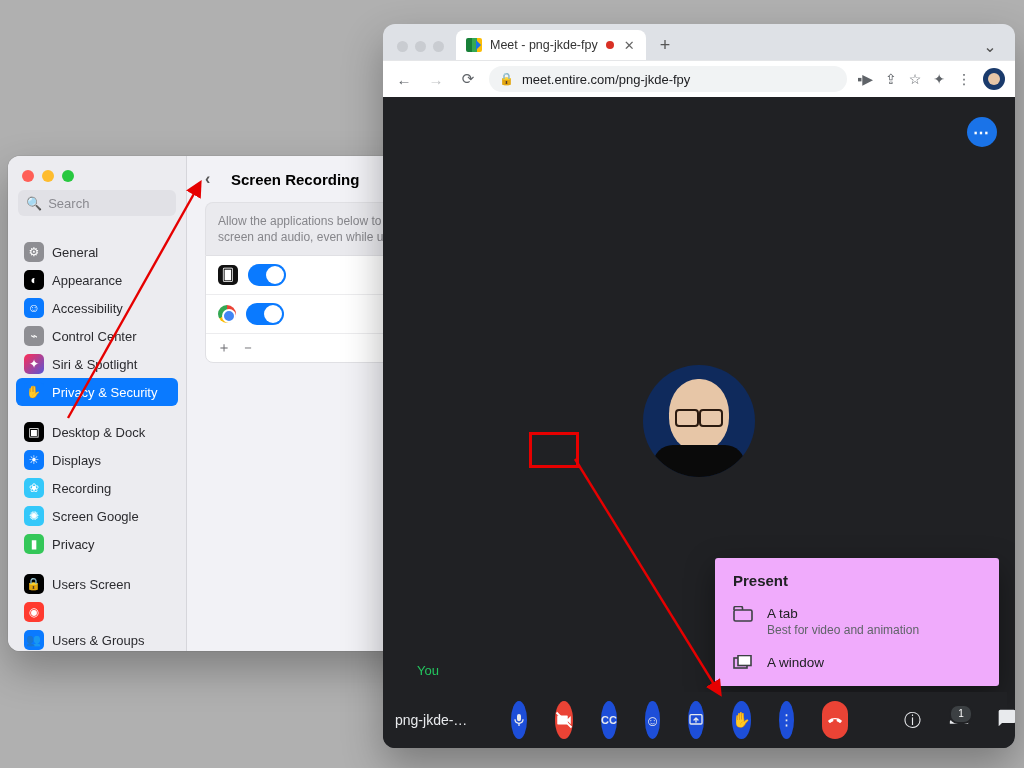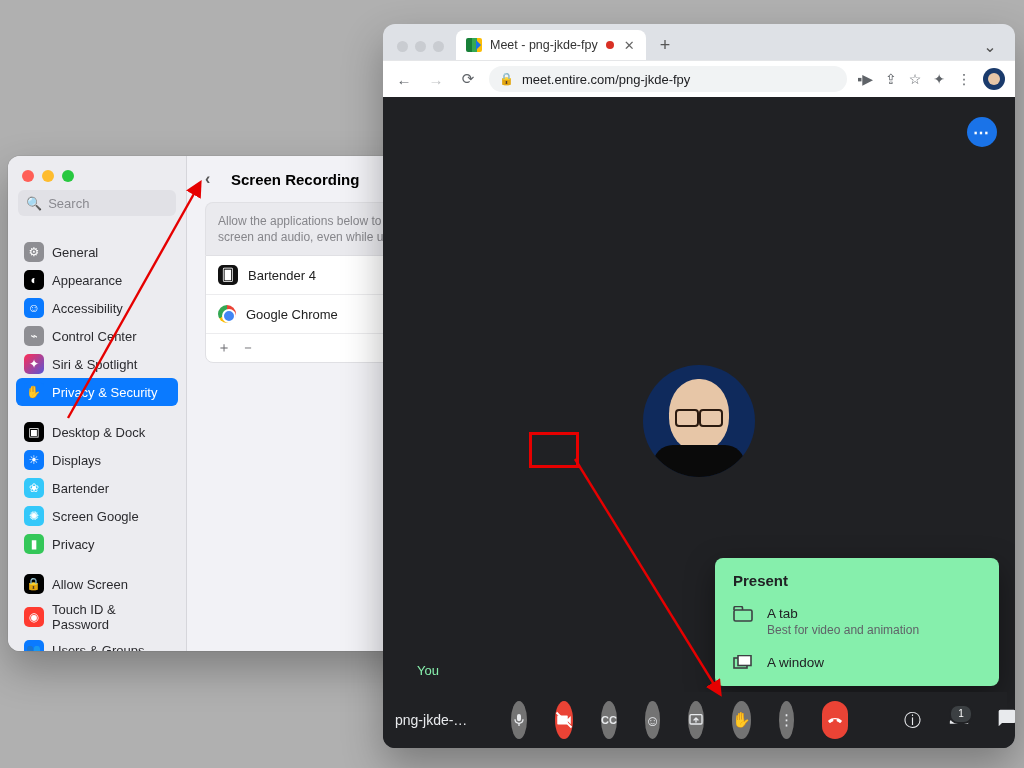--- a/index.html
+++ b/index.html
@@ -52,31 +52,31 @@
 .meet{flex:1;background:#202124;position:relative;color:#e8eaed;}
 .more-pill{position:absolute;right:18px;top:20px;width:30px;height:30px;border-radius:15px;background:#1a73e8;display:flex;align-items:center;justify-content:center;color:#fff;letter-spacing:2px;font-weight:700;}
 .video-circle{position:absolute;left:50%;top:268px;transform:translateX(-50%);width:112px;height:112px;border-radius:50%;background:#0f2a5c;overflow:hidden;display:flex;align-items:center;justify-content:center;}
 
 .face{width:112px;height:112px;position:relative;}
 .face .head{position:absolute;left:26px;top:14px;width:60px;height:72px;border-radius:48% 48% 46% 46%;background:#e7c6a7;}
 .face .glasses{position:absolute;left:32px;top:44px;width:48px;height:14px;}
 .face .glasses::before,.face .glasses::after{content:"";position:absolute;top:0;width:20px;height:14px;border:2px solid #2b1a10;border-radius:4px;background:rgba(255,255,255,.05);}
 .face .glasses::before{left:0}.face .glasses::after{right:0}
 .face .shirt{position:absolute;left:10px;top:80px;width:92px;height:40px;background:#0a0a0a;border-radius:20px 20px 0 0;}
-.you-label{position:absolute;left:34px;bottom:70px;font-size:13px;color:#86efac;}
-
-.present{position:absolute;right:16px;bottom:62px;width:284px;background:#86efac;color:#202124;border-radius:8px;box-shadow:0 10px 30px rgba(0,0,0,.4);padding:14px 0 6px;}
+.you-label{position:absolute;left:34px;bottom:70px;font-size:13px;color:#22c55e;}
+
+.present{position:absolute;right:16px;bottom:62px;width:284px;background:#f0abfc;color:#202124;border-radius:3px;box-shadow:0 10px 30px rgba(0,0,0,.4);padding:14px 0 6px;}
 .present h4{margin:0 0 8px;padding:0 18px;font-size:15px;}
 .prow{display:flex;gap:14px;align-items:flex-start;padding:9px 18px;font-size:13.5px;cursor:pointer;}
 .pico{width:20px;height:16px;flex:0 0 20px;display:flex;align-items:center;justify-content:center;color:#3c4043;}
 .psub{color:#5f6368;font-size:12px;display:block;margin-top:2px;}
 
 .mbar{position:absolute;left:0;right:8px;bottom:0;height:56px;background:#202124;display:flex;align-items:center;gap:28px;padding:0 12px;}
 .meet-id{color:#e8eaed;font-size:14px;min-width:88px;white-space:nowrap;overflow:hidden;text-overflow:ellipsis;}
-.mbtn{width:38px;height:38px;border-radius:50%;background:#737373;color:#e8eaed;display:flex;align-items:center;justify-content:center;font-size:15px;position:relative;}
+.mbtn{width:38px;height:38px;border-radius:50%;background:#1d4ed8;color:#e8eaed;display:flex;align-items:center;justify-content:center;font-size:15px;position:relative;}
 .mbtn.red{background:#ea4335}
 .mbtn.hang{width:54px;border-radius:20px;background:#ea4335}
 .mflat{width:30px;color:#e8eaed;text-align:center;font-size:17px;position:relative;}
 .badge{position:absolute;top:-4px;right:-4px;background:#3c4043;border:2px solid #202124;color:#fff;border-radius:9px;min-width:16px;height:16px;font-size:10px;line-height:16px;text-align:center;padding:0 2px;}
 
 .arrows{position:absolute;inset:0;pointer-events:none;}
 
 .chrome-ico{width:18px;height:18px;border-radius:50%;background:conic-gradient(#ea4335 0 120deg,#fbbc05 0 240deg,#34a853 0);position:relative;}
 .chrome-ico::after{content:"";position:absolute;left:4px;top:4px;width:10px;height:10px;border-radius:50%;background:#4285f4;border:2px solid #fff;}
 .meet-ico{width:16px;height:14px;background:linear-gradient(90deg,#188038 0 35%,#34a853 0 70%,#fbbc05 0);border-radius:2px;position:relative;}
@@ -127,64 +127,61 @@
           <div class="sitem">
             <span class="ico i-desktop">▣</span>
             <span>Desktop &amp; Dock</span>
           </div>
           <div class="sitem">
             <span class="ico i-displays">☀</span>
             <span>Displays</span>
           </div>
           <div class="sitem">
             <span class="ico i-wallpaper">❀</span>
-            <span>Bartender</span>
+            <span>Recording</span>
           </div>
           <div class="sitem">
             <span class="ico i-saver">✺</span>
             <span>Screen Google</span>
           </div>
           <div class="sitem">
             <span class="ico i-battery">▮</span>
             <span>Privacy</span>
           </div>
         </div>
         <div class="sgroup">
           <div class="sitem">
             <span class="ico i-lock">🔒</span>
-            <span>Allow Screen</span>
+            <span>Users Screen</span>
           </div>
           <div class="sitem">
             <span class="ico i-touch">◉</span>
-            <span>Touch ID &amp; Password</span>
           </div>
           <div class="sitem">
             <span class="ico i-users">👥</span>
             <span>Users &amp; Groups</span>
           </div>
         </div>
       </div>
   </div>
 
   <div class="sys-main">
     <div class="sys-header">
       <span class="chev">‹</span>
       <span>Screen Recording</span>
     </div>
     <div class="panel">
       <div class="panel-desc">Allow the applications below to record the content of your screen and audio, even while using other applications.</div>
       <div class="rows">
         <div class="row">
           <span class="app-ico">🂠</span>
-          <span class="name">Bartender 4</span>
           <span class="toggle"></span>
         </div>
         <div class="row">
           <span class="chrome-ico"></span>
-          <span class="name">Google Chrome</span>
           <span class="toggle" id="chrome-toggle"></span>
         </div>
         <div class="row-actions">
           <span>＋</span>
           <span>－</span>
         </div>
       </div>
     </div>
   </div>
 </div>

